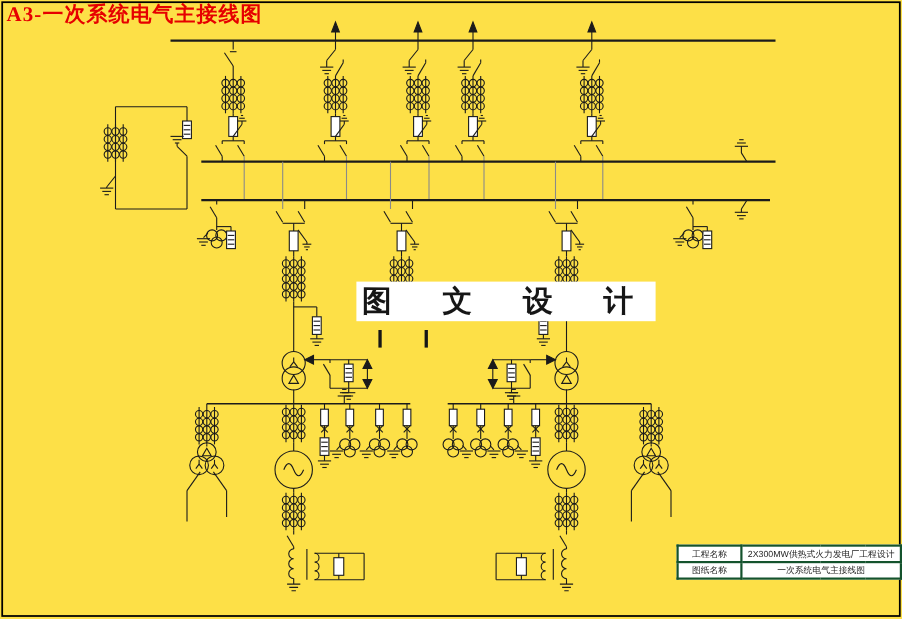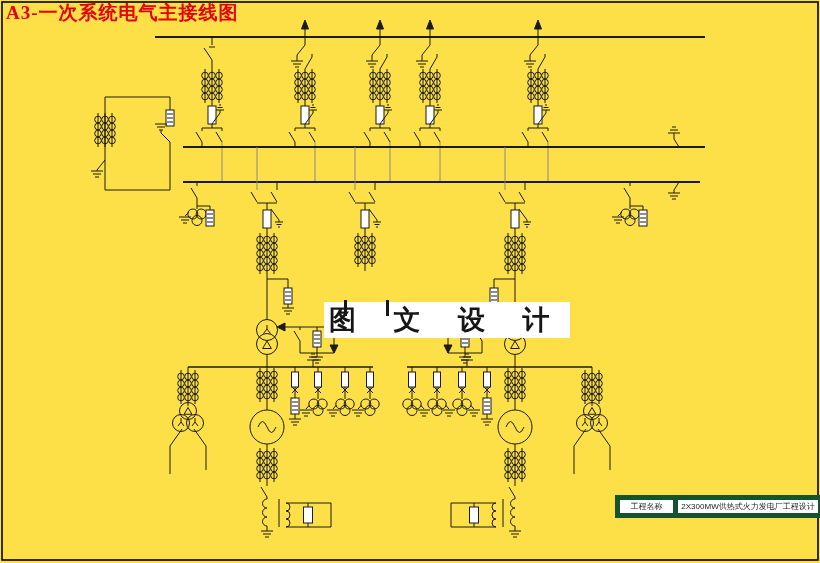--- a/index.html
+++ b/index.html
@@ -1,29 +1,29 @@
 <!DOCTYPE html>
 <html><head>
 <meta charset="utf-8">
 <style>
   html,body{margin:0;padding:0;background:#e8e8e8;}
   .sheet{position:relative;width:820px;height:563px;background:#fde047;overflow:hidden;
          font-family:"Liberation Sans",sans-serif;}
   .sheet svg{position:absolute;left:0;top:0;}
   .red-title{position:absolute;left:6px;top:0px;font-family:"Liberation Serif",serif;
              font-weight:bold;font-size:19px;letter-spacing:1px;white-space:nowrap;}
-  .watermark{position:absolute;left:324px;top:256px;font-family:Liberation Sans, sans-serif;
+  .watermark{position:absolute;left:324px;top:256px;font-family:Liberation Mono, monospace;
              font-weight:600;font-size:27px;color:#161616;letter-spacing:15px;
-             background:#fff;padding:0 5px;white-space:nowrap;margin-top:46px;}
+             background:#fff;padding:0 5px;white-space:nowrap;}
   .wm-bar{position:absolute;width:3px;height:16px;background:#161616;}
   .wm-bar.b1{left:344px;top:300px;}
   .wm-bar.b2{left:386px;top:300px;}
   table.tblock{position:absolute;left:615px;top:495px;width:203px;border-collapse:collapse;
                table-layout:fixed;background:#fff;}
-  table.tblock td{border:5px solid #14532d;font-size:8px;color:#1d1d1d;text-align:center;
+  table.tblock td{border:2px solid #14532d;font-size:8px;color:#1d1d1d;text-align:center;
                   padding:0;overflow:hidden;white-space:nowrap;}
   tr.r1 td,tr.r2 td,tr.r3 td{height:13px;}
   tr.r4 td{height:10px;}
   tr.r5 td{height:12px;}
 </style>
 </head>
 <body>
 
 <div class="sheet">
   <svg id="dwg" width="820" height="563" viewBox="0 0 820 563">
@@ -769,15 +769,19 @@
         <col style="width:58px">
         <col style="width:72px">
         <col style="width:41px">
         <col style="width:32px">
       </colgroup>
     <tbody>
         <tr class="r1">
       <td>工程名称</td>
       <td colspan="3">2X300MW供热式火力发电厂工程设计</td>
     </tr>
+    <tr class="r2">
+      <td>图纸名称</td>
+      <td colspan="3">一次系统电气主接线图</td>
+    </tr>
   </tbody>
     </table>
 </div>
 
 </body></html>

